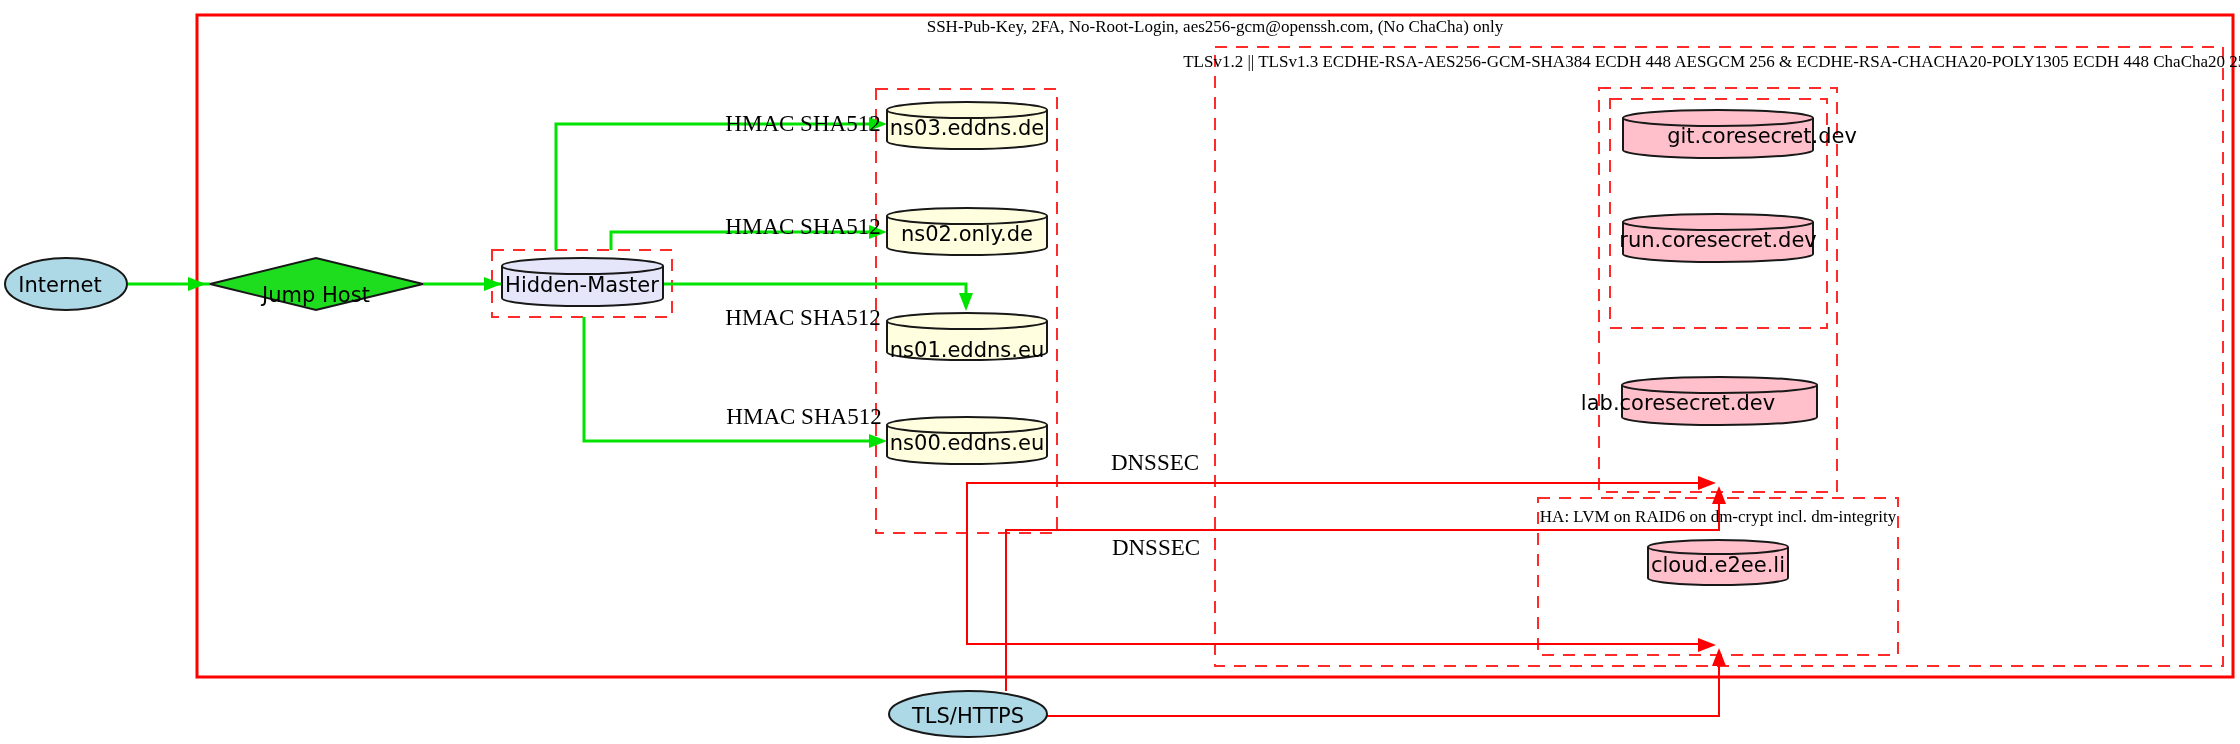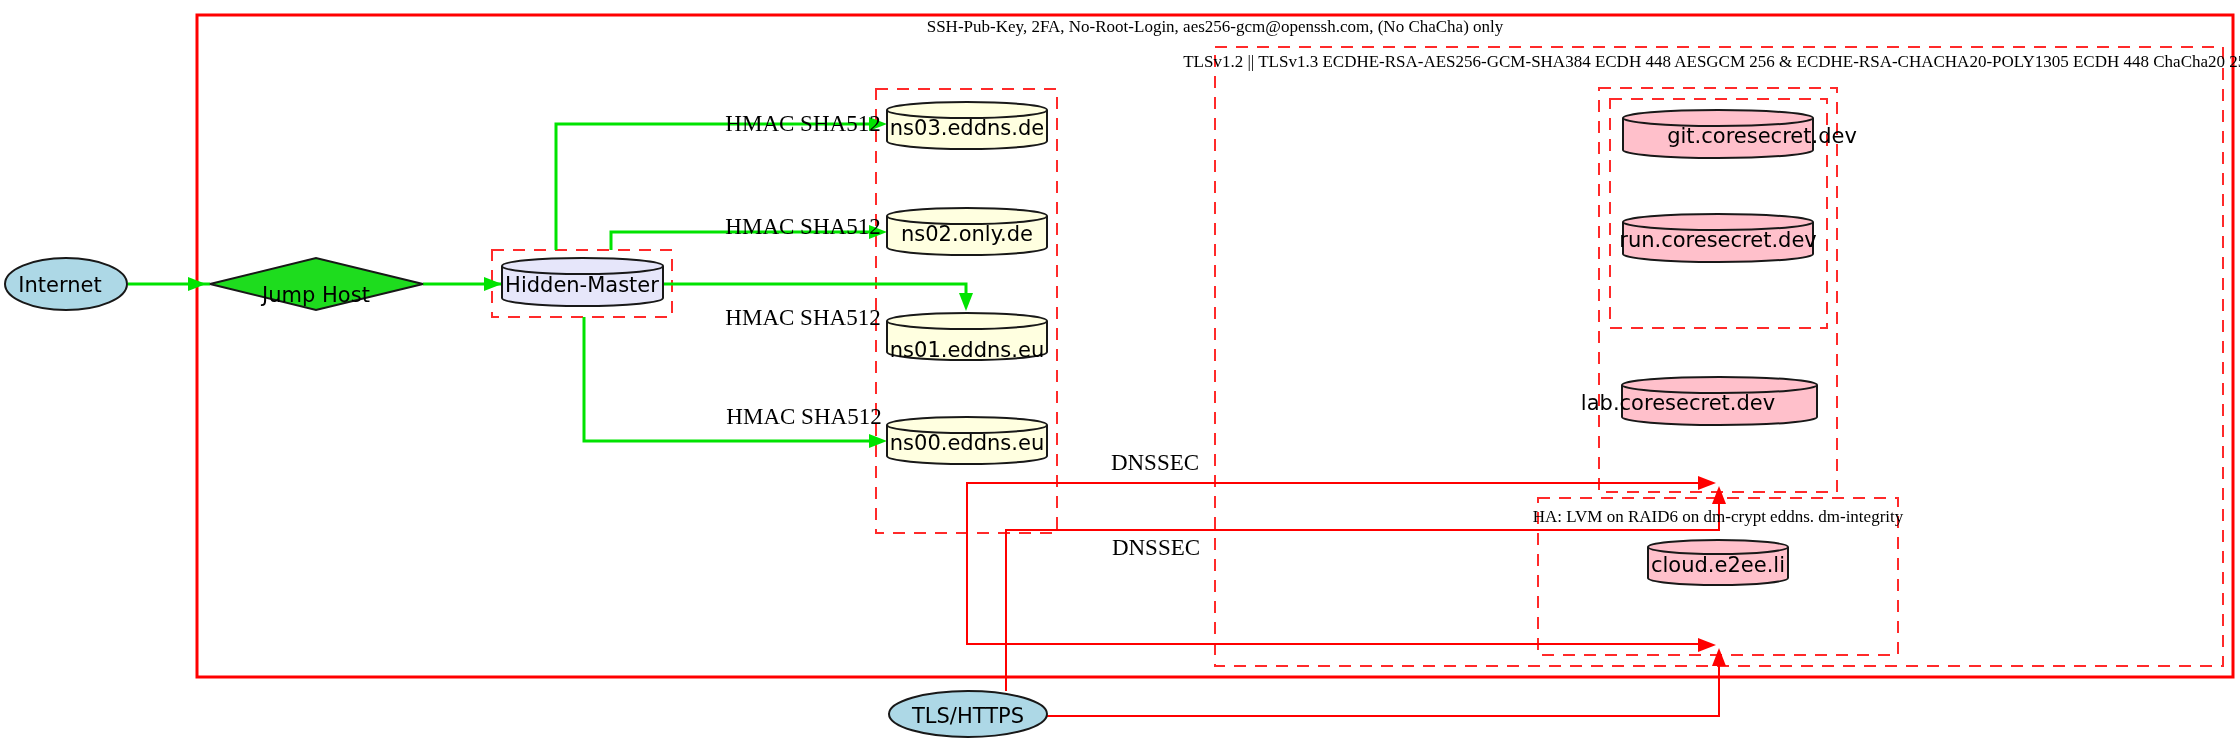--- a/index.html
+++ b/index.html
@@ -86,21 +86,21 @@
     <path d="M1622,385 A97.5,8 0 0 0 1817,385" fill="none" stroke="#181818" stroke-width="2"></path>
   </g>
   <g>
     <path d="M1648,547 A70,7 0 0 1 1788,547 L1788,578 A70,7 0 0 1 1648,578 Z" fill="#FFC0CB" stroke="#181818" stroke-width="2"></path>
     <path d="M1648,547 A70,7 0 0 0 1788,547" fill="none" stroke="#181818" stroke-width="2"></path>
   </g>
 </svg>
 
 <div class="lbl cluster-lbl" style="left:1215px;top:27px;">SSH-Pub-Key, 2FA, No-Root-Login, aes256-gcm@openssh.com, (No ChaCha) only</div>
 <div class="lbl cluster-lbl" style="left:1719px;top:62px;">TLSv1.2 || TLSv1.3 ECDHE-RSA-AES256-GCM-SHA384 ECDH 448 AESGCM 256 &amp; ECDHE-RSA-CHACHA20-POLY1305 ECDH 448 ChaCha20 256</div>
-<div class="lbl cluster-lbl" style="left:1718px;top:517px;">HA: LVM on RAID6 on dm-crypt eddns. dm-integrity</div>
+<div class="lbl cluster-lbl" style="left:1718px;top:517px;">HA: LVM on RAID6 on dm-crypt incl. dm-integrity</div>
 
 <div class="lbl edge-lbl" style="left:775px;top:124px;">HMAC SHA512</div>
 <div class="lbl edge-lbl" style="left:775px;top:227px;">HMAC SHA512</div>
 <div class="lbl edge-lbl" style="left:775px;top:318px;">HMAC SHA512</div>
 <div class="lbl edge-lbl" style="left:776px;top:417px;">HMAC SHA512</div>
 <div class="lbl edge-lbl" style="left:1127px;top:463px;">DNSSEC</div>
 <div class="lbl edge-lbl" style="left:1128px;top:548px;">DNSSEC</div>
 
 <div class="lbl node-lbl" style="left:60px;top:285px;">Internet</div>
 <div class="lbl node-lbl" style="left:316px;top:295px;">Jump Host</div>

